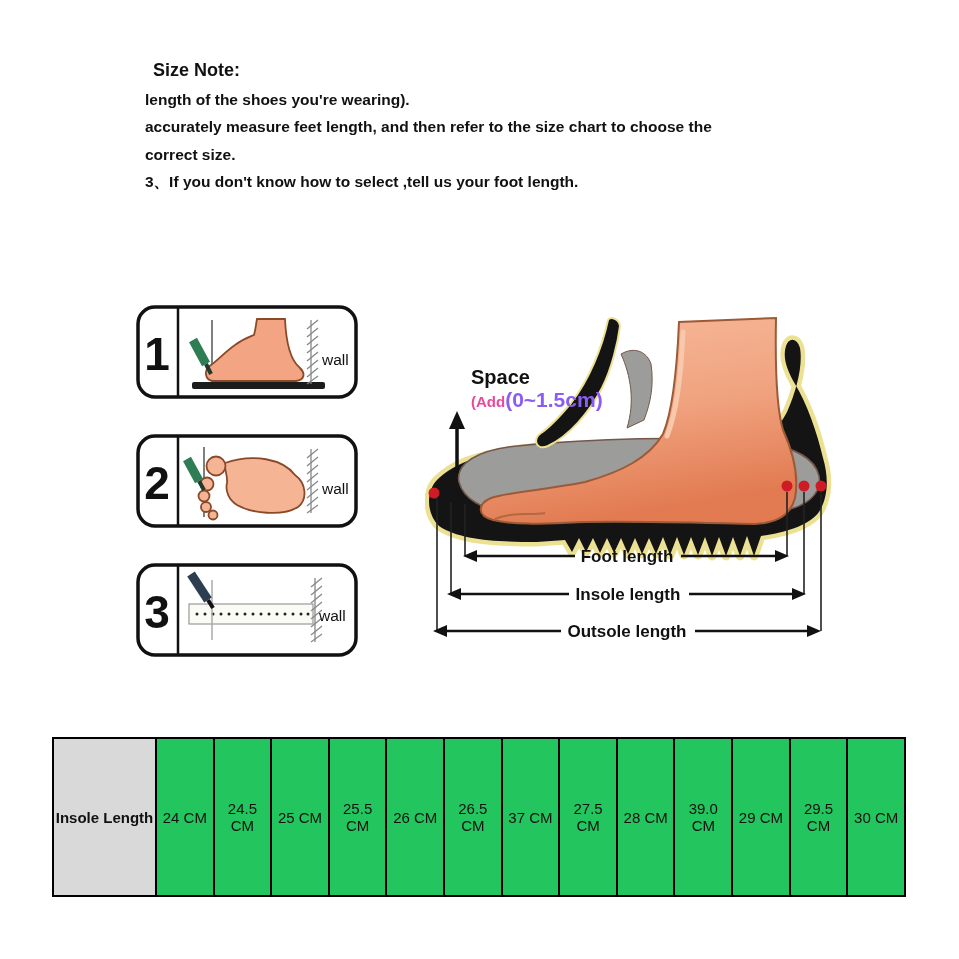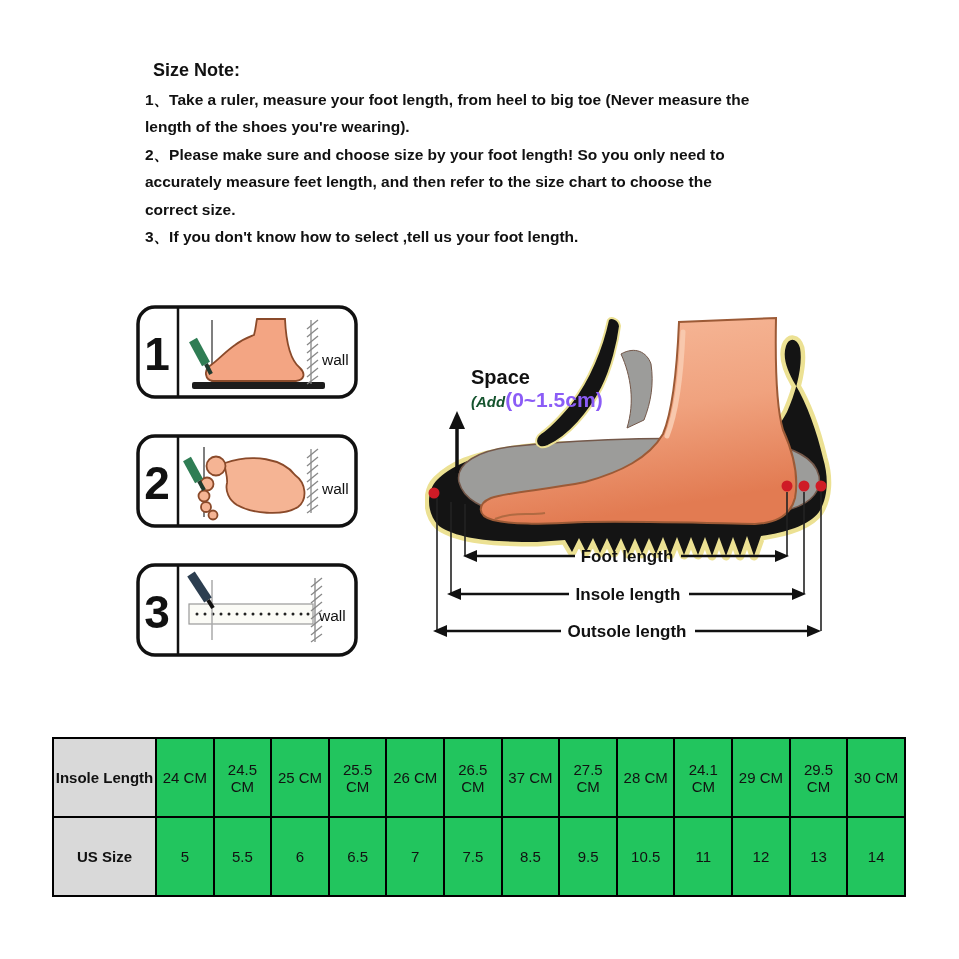--- a/index.html
+++ b/index.html
@@ -18,21 +18,21 @@
   .steps{position:absolute;left:135px;top:304px;width:226px;}
   .step-box{display:block;margin-bottom:33px;}
   .num{font-size:46px;font-weight:bold;fill:#111;}
   .wall-txt{font-size:15.5px;fill:#111;}
 
   
   .figure{position:absolute;left:425px;top:290px;width:445px;height:368px;}
   .figure svg{position:absolute;left:0;top:0;}
   .space-label{position:absolute;left:4px;top:76px;line-height:1.1;margin-left:42px;}
   .space-title{font-size:20px;font-weight:bold;color:#111;}
-  .space-prefix{font-size:15px;font-weight:bold;color:#14532d;font-style:italic;}
+  .space-prefix{font-size:15px;font-weight:bold;color:#ec4899;}
   .space-value{font-size:21px;font-weight:bold;color:#8b5cf6;}
   .arrow-label{font-size:17px;font-weight:bold;fill:#111;}
 
   
   table.size-table{
     position:absolute;left:52px;top:737px;width:854px;height:160px;
     border-collapse:collapse;table-layout:fixed;text-align:center;
     font-size:15px;background:#fff;
   }
   table.size-table th,table.size-table td{border:2px solid #000;padding:0;height:40px;}
@@ -40,23 +40,21 @@
   table.size-table td{font-weight:normal;background:#22c55e;}
 </style>
 </head>
 <body>
 
 <div class="canvas">
 
   <section class="note">
     <h1 class="note-title">Size Note:</h1>
     <div id="note-lines">
-        <div class="note-line">1、Take a ruler, measure your foot length, from heel to big toe (Never measure the</div>
         <div class="note-line">length of the shoes you're wearing).</div>
-        <div class="note-line">2、Please make sure and choose size by your foot length! So you only need to</div>
         <div class="note-line">accurately measure feet length, and then refer to the size chart to choose the</div>
         <div class="note-line">correct size.</div>
         <div class="note-line">3、If you don't know how to select ,tell us your foot length.</div>
       </div>
   </section>
 
   <section class="steps">
 
     <svg class="step-box" width="226" height="96" viewBox="0 0 226 96">
       <rect x="3" y="3" width="218" height="90" rx="17" fill="#fff" stroke="#111" stroke-width="3.5"></rect>
@@ -250,37 +248,21 @@
           <th>Insole Length</th>
           <td>24 CM</td>
           <td>24.5 CM</td>
           <td>25 CM</td>
           <td>25.5 CM</td>
           <td>26 CM</td>
           <td>26.5 CM</td>
           <td>37 CM</td>
           <td>27.5 CM</td>
           <td>28 CM</td>
-          <td>24.1 CM</td>
+          <td>39.0 CM</td>
           <td>29 CM</td>
           <td>29.5 CM</td>
           <td>30 CM</td>
         </tr>
-        <tr>
-          <th>US Size</th>
-          <td>5</td>
-          <td>5.5</td>
-          <td>6</td>
-          <td>6.5</td>
-          <td>7</td>
-          <td>7.5</td>
-          <td>8.5</td>
-          <td>9.5</td>
-          <td>10.5</td>
-          <td>11</td>
-          <td>12</td>
-          <td>13</td>
-          <td>14</td>
-        </tr>
       </tbody>
   </table>
 
 </div>
 
 </body></html>

